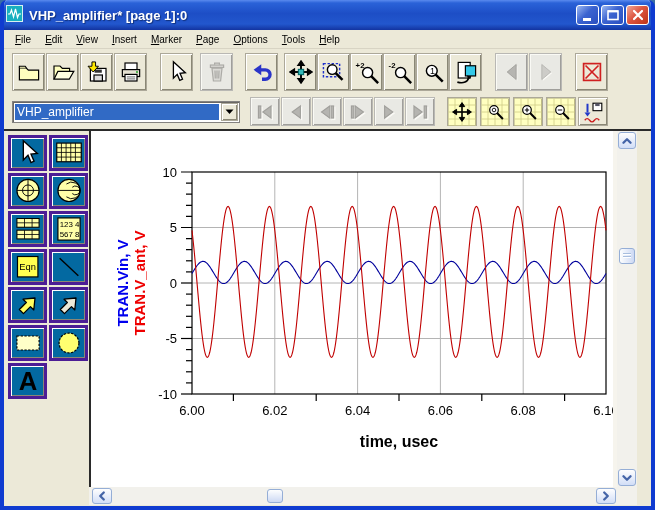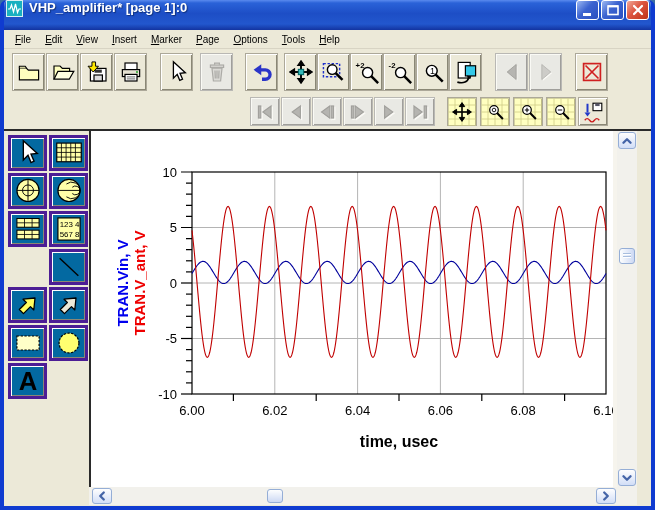--- a/index.html
+++ b/index.html
@@ -3,21 +3,21 @@
 <meta charset="utf-8">
 <style>
   html,body{margin:0;padding:0;background:#3a6ea5;}
   *{box-sizing:border-box;font-family:"Liberation Sans",sans-serif;}
   #window{position:relative;width:655px;height:510px;background:#ECE9D8;
     border-left:4px solid #0f3bd0;border-right:4px solid #0f3bd0;border-bottom:4px solid #0f3bd0;
     border-radius:7px 7px 0 0;overflow:hidden;}
   
   #titlebar{position:absolute;left:-4px;top:0;width:655px;height:30px;
     background:linear-gradient(180deg,#5a8aee 0%,#2a62d8 10%,#1d4ec6 45%,#2257cd 80%,#1334a0 100%);
-    border-radius:7px 7px 0 0;display:flex;padding:0 6px;}
+    border-radius:7px 7px 0 0;display:flex;align-items:center;padding:0 6px;}
   #title-text{color:#fff;font-weight:bold;font-size:13px;margin-left:6px;text-shadow:1px 1px 1px #10307c;flex:1;white-space:nowrap;}
   .tb-btn{width:23px;height:20px;border-radius:3px;border:1px solid #fff;margin-left:2px;
     display:flex;align-items:center;justify-content:center;}
   .tb-blue{background:linear-gradient(135deg,#9db9f2 0%,#3b63d0 45%,#2a4fc0 100%);}
   .tb-red{background:linear-gradient(135deg,#f0a898 0%,#dd5540 45%,#bd3316 100%);}
   
   #menubar{position:absolute;left:0;top:30px;width:647px;height:19px;background:#ECE9D8;
     display:flex;align-items:center;padding-left:4px;border-bottom:1px solid #d8d4c4;}
   .menu-item{font-size:10px;color:#000;padding:2px 7px;cursor:default;}
   .menu-item u{text-decoration:underline;}
@@ -217,20 +217,28 @@
           <g stroke="#d02020" stroke-width="1.4" fill="none">
             <rect x="3" y="3" width="14" height="14"></rect>
             <line x1="4.6" y1="4.6" x2="15.4" y2="15.4"></line>
             <line x1="15.4" y1="4.6" x2="4.6" y2="15.4"></line>
           </g>
         </svg>
       </div>
     </div>
 
   <div id="toolbar2">
+    <div id="dataset-combo">
+      <span id="combo-text">VHP_amplifier</span>
+      <span id="combo-arrow">
+        <svg width="9" height="6" viewBox="0 0 9 6">
+            <path d="M0.5 0.5 L4.5 5 L8.5 0.5 z" fill="#000"></path>
+          </svg>
+      </span>
+    </div>
   <div class="t-btn small" style="left: 246px; top: 2px; filter: grayscale(1) opacity(0.75);">
         <svg width="22" height="22" viewBox="0 0 20 20">
           <g fill="#ffffff" stroke="#ffffff" transform="translate(1.2,1.2)">
             <rect x="4" y="4.5" width="2.2" height="11"></rect>
             <path d="M15.5 4.5 L8 10 l7.5 5.5 z"></path>
           </g>
           <g fill="#a6a390" stroke="#8a8876">
             <rect x="4" y="4.5" width="2.2" height="11"></rect>
             <path d="M15.5 4.5 L8 10 l7.5 5.5 z"></path>
           </g>
@@ -438,20 +446,26 @@
             <line x1="9" y1="13" x2="9" y2="20.5"></line>
             <line x1="15.5" y1="13" x2="15.5" y2="20.5"></line>
           </g>
         </svg>
       </div>
       <div class="p-btn" style="left: 45px; top: 80px;">
         <svg width="28" height="28" viewBox="0 0 24 24">
           <rect x="2.5" y="2.5" width="19" height="19" fill="#ffffa8" stroke="#000"></rect>
           <text x="4" y="10.5" font-size="6.8" fill="#000">123 4</text>
           <text x="4" y="18.5" font-size="6.8" fill="#000">567 8</text>
+        </svg>
+      </div>
+      <div class="p-btn" style="left: 4px; top: 118px;">
+        <svg width="28" height="28" viewBox="0 0 24 24">
+          <rect x="3" y="3" width="17.5" height="17.5" fill="#ffff50" stroke="#000"></rect>
+          <text x="11.7" y="14.8" font-size="8" text-anchor="middle" fill="#000">Eqn</text>
         </svg>
       </div>
       <div class="p-btn" style="left: 45px; top: 118px;">
         <svg width="28" height="28" viewBox="0 0 24 24">
           <line x1="4" y1="4.5" x2="20" y2="19.5" stroke="#000" stroke-width="1.2"></line>
         </svg>
       </div>
       <div class="p-btn" style="left: 4px; top: 156px;">
         <svg width="28" height="28" viewBox="0 0 24 24">
           <g transform="rotate(-45 12 12)">

